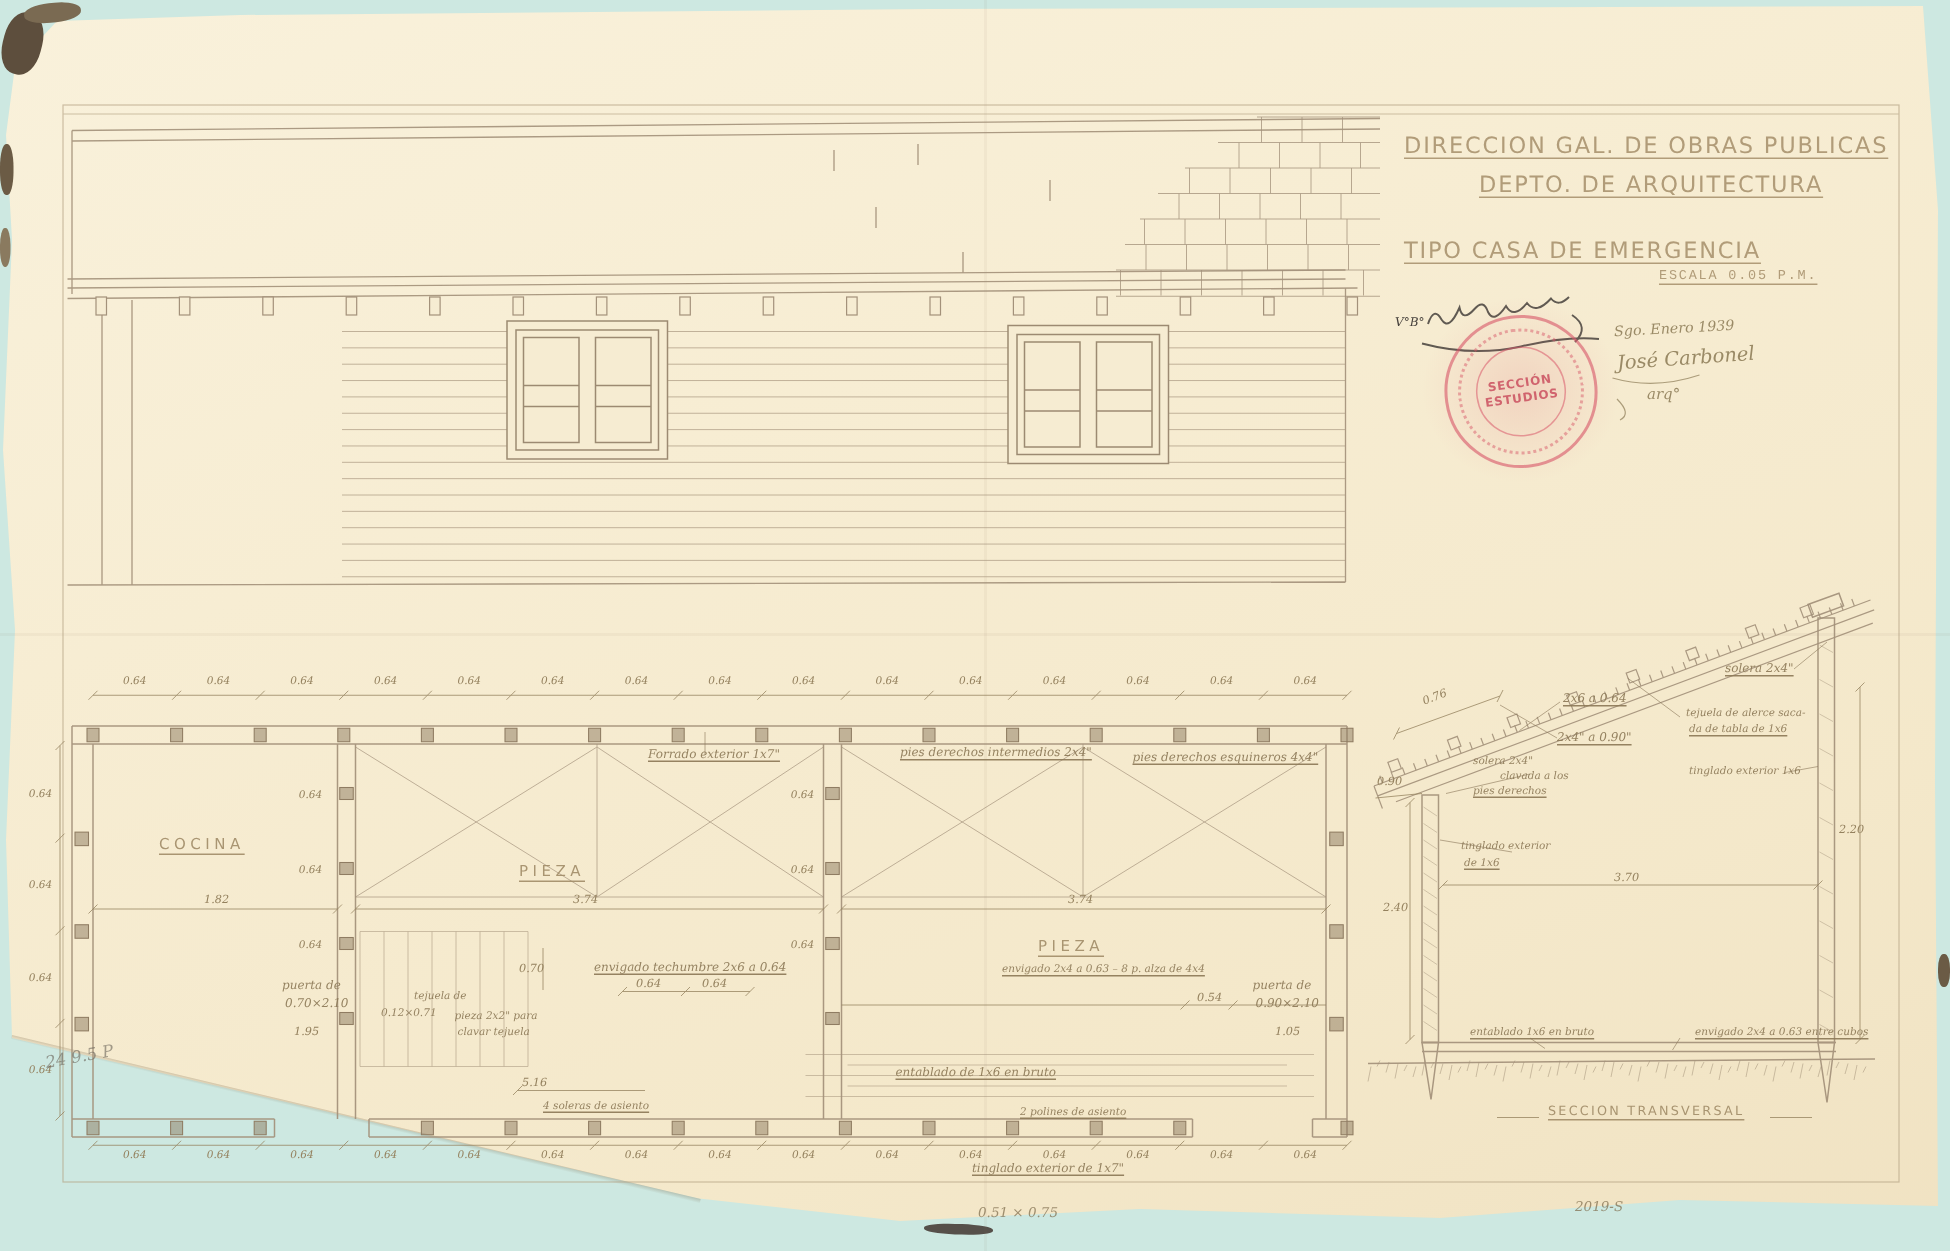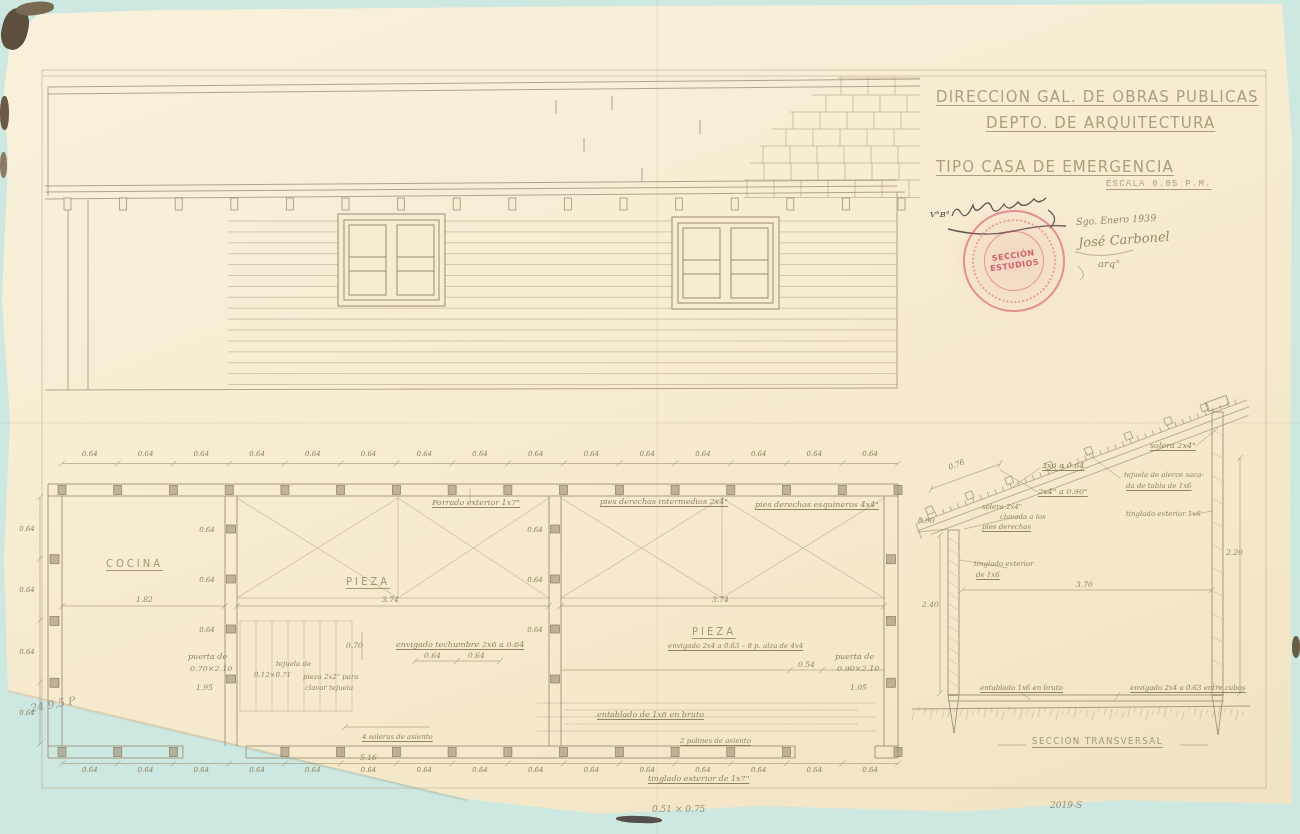--- a/index.html
+++ b/index.html
@@ -616,21 +616,21 @@
     <span class="abs dimnum" style="left:382px;top:595px;">3.74</span>
     <span class="abs dimnum" style="left:712px;top:595px;">3.74</span>
 
     <span class="abs hand u" style="left:432px;top:498px;">Forrado exterior 1x7"</span>
     <span class="abs hand u" style="left:600px;top:497px;">pies derechos intermedios 2x4"</span>
     <span class="abs hand u" style="left:755px;top:500px;">pies derechos esquineros 4x4"</span>
     <span class="abs hand u" style="left:396px;top:640px;">envigado techumbre 2x6 a 0.64</span>
     <span class="abs dimnum" style="left:424px;top:651px;">0.64</span>
     <span class="abs dimnum" style="left:468px;top:651px;">0.64</span>
     <span class="abs dimnum" style="left:346px;top:641px;">0.70</span>
-    <span class="abs dimnum" style="left:360px;top:717px;margin-top:36px;">5.16</span>
+    <span class="abs dimnum" style="left:348px;top:717px;">5.16</span>
     <span class="abs hand" style="left:188px;top:652px;">puerta de</span>
     <span class="abs hand" style="left:190px;top:664px;">0.70×2.10</span>
     <span class="abs dimnum" style="left:196px;top:683px;">1.95</span>
     <span class="abs hand sm" style="left:252px;top:660px;padding-left:24px;">tejuela de</span>
     <span class="abs hand sm" style="left:254px;top:671px;">0.12×0.71</span>
     <span class="abs hand sm" style="left:303px;top:673px;">pieza 2x2" para</span>
     <span class="abs hand sm" style="left:305px;top:684px;">clavar tejuela</span>
     <span class="abs hand" style="left:835px;top:652px;">puerta de</span>
     <span class="abs hand" style="left:837px;top:664px;">0.90×2.10</span>
     <span class="abs dimnum" style="left:850px;top:683px;">1.05</span>

